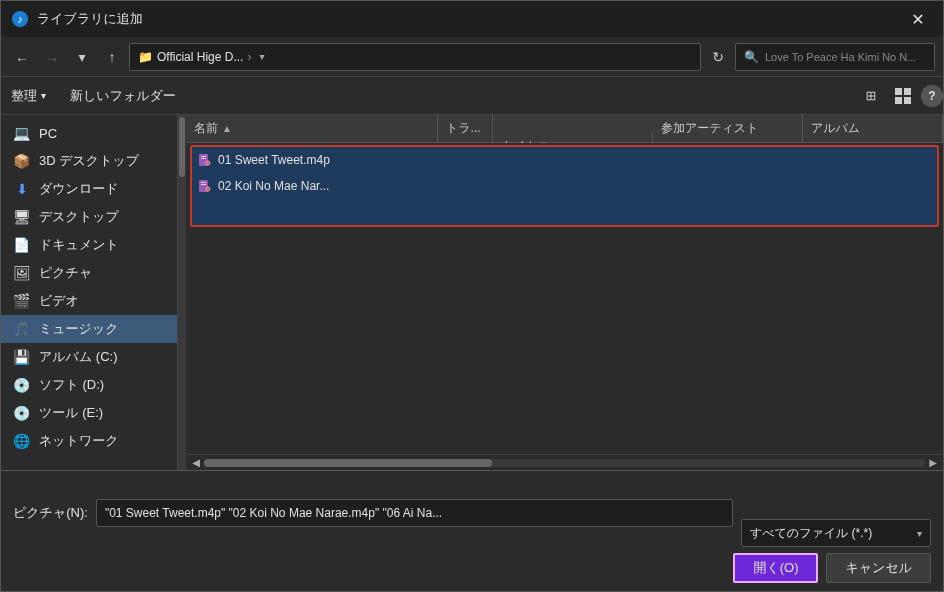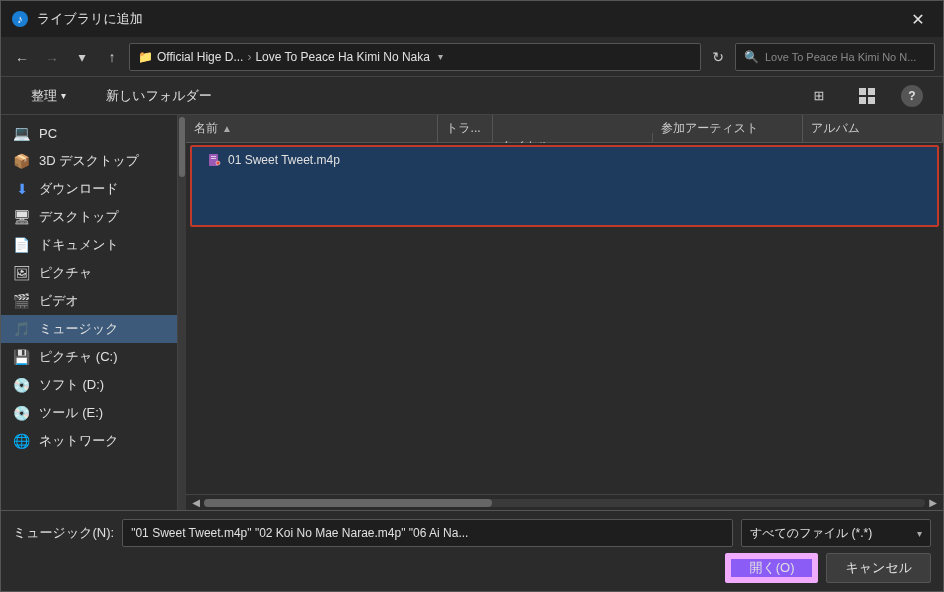--- a/index.html
+++ b/index.html
@@ -125,23 +125,23 @@
       gap: 6px;
       color: #888;
       font-size: 12px;
     }
 
     
     .toolbar {
       display: flex;
       align-items: center;
       background: #2b2b2b;
-      padding: 4px 20px;
+      padding: 4px 0;
       height: 38px;
-      gap: 20px;
+      gap: 4px;
       flex-shrink: 0;
       border-bottom: 1px solid #444;
     }
     .toolbar-btn {
       padding: 4px 10px;
       color: #e0e0e0;
       cursor: pointer;
       border-radius: 3px;
       font-size: 13px;
       display: flex;
@@ -261,21 +261,21 @@
       display: flex;
       align-items: center;
       height: 26px;
       cursor: pointer;
       border: 1px solid transparent;
     }
 
     .file-cell {
       display: flex;
       align-items: center;
-      padding: 0 16px;
+      padding: 0 6px;
       height: 100%;
       font-size: 12px;
       color: #e0e0e0;
       overflow: hidden;
       white-space: nowrap;
       text-overflow: ellipsis;
     }
     .file-cell.name { flex: 1; min-width: 180px; gap: 6px; }
     .file-cell.track { width: 55px; }
     .file-cell.title { width: 160px; }
@@ -352,22 +352,22 @@
       padding: 0 18px;
       font-size: 13px;
       cursor: pointer;
       border-radius: 2px;
       border: 1px solid #555;
       background: #3d3d3d;
       color: #e0e0e0;
       white-space: nowrap;
     }
     .action-btn.primary {
-      border: 6px solid #f0abfc;
-      background: #8b5cf6;
+      border: 2px solid #f0abfc;
+      background: #6d28d9;
     }
   </style>
 </head>
 <body>
 
 <div class="dialog">
 
   <div class="title-bar">
     <span class="title-bar-icon">
       <svg width="18" height="18" viewBox="0 0 18 18">
@@ -382,21 +382,20 @@
   <div class="nav-bar">
     <div class="nav-btn">←</div>
     <div class="nav-btn disabled">→</div>
     <div class="nav-btn">▾</div>
     <div class="nav-btn">↑</div>
 
     <div class="breadcrumb-bar">
       <span>📁</span>
       <span class="breadcrumb-item">Official Hige D...</span>
       <span class="breadcrumb-sep">›</span>
-      <span class="breadcrumb-item">Love To Peace Ha Kimi No Naka</span>
       <span class="breadcrumb-chevron">▾</span>
     </div>
 
     <div class="nav-refresh">↻</div>
 
     <div class="search-box">
       <span>🔍</span>
       <span style="font-size:11px;color:#888;">Love To Peace Ha Kimi No N...</span>
     </div>
   </div>
@@ -453,21 +452,21 @@
         <div class="sidebar-item">
           <span class="sidebar-icon">🎬</span>
           <span class="sidebar-label">ビデオ</span>
         </div>
         <div class="sidebar-item active">
           <span class="sidebar-icon">🎵</span>
           <span class="sidebar-label">ミュージック</span>
         </div>
         <div class="sidebar-item">
           <span class="sidebar-icon">💾</span>
-          <span class="sidebar-label">ピクチャ (C:)</span>
+          <span class="sidebar-label">アルバム (C:)</span>
         </div>
         <div class="sidebar-item">
           <span class="sidebar-icon">💿</span>
           <span class="sidebar-label">ソフト (D:)</span>
         </div>
         <div class="sidebar-item">
           <span class="sidebar-icon">💿</span>
           <span class="sidebar-label">ツール (E:)</span>
         </div>
         <div class="sidebar-item">
@@ -514,20 +513,29 @@
                 <circle cx="10" cy="10" r="2" fill="#e74c3c" stroke="white" stroke-width="0.5"></circle>
               </svg>
               <span>01 Sweet Tweet.m4p</span>
             </div>
             <div class="file-cell track"></div>
             <div class="file-cell title"></div>
             <div class="file-cell artist"></div>
             <div class="file-cell album"></div>
           </div>
           <div class="file-item" style="border:none; background:#1e3a5c;">
+            <div class="file-cell name">
+              <svg width="14" height="14" viewBox="0 0 14 14">
+                <rect x="1" y="1" width="9" height="12" rx="1" fill="#9b59b6"></rect>
+                <rect x="3" y="3" width="5" height="1" fill="white" opacity="0.7"></rect>
+                <rect x="3" y="5" width="5" height="1" fill="white" opacity="0.7"></rect>
+                <circle cx="10" cy="10" r="2" fill="#e74c3c" stroke="white" stroke-width="0.5"></circle>
+              </svg>
+              <span>02 Koi No Mae Nar...</span>
+            </div>
             <div class="file-cell track"></div>
             <div class="file-cell title"></div>
             <div class="file-cell artist"></div>
             <div class="file-cell album"></div>
           </div>
           <div class="file-item" style="border:none; background:#1e3a5c;">
             <div class="file-cell track"></div>
             <div class="file-cell title"></div>
             <div class="file-cell artist"></div>
             <div class="file-cell album"></div>
@@ -541,23 +549,23 @@
           <div class="h-scroll-thumb"></div>
         </div>
         <div class="scroll-arrow">▶</div>
       </div>
     </div>
   </div>
 
   <div style="background:#2b2b2b; border-top:1px solid #555; padding:8px 12px; display:flex; flex-direction:column; gap:6px; flex-shrink:0;">
 
     <div style="display:flex; align-items:center; gap:8px;">
-      <span style="white-space:nowrap; font-size:13px; color:#e0e0e0;">ミュージック(N):</span>
+      <span style="white-space:nowrap; font-size:13px; color:#e0e0e0;">ピクチャ(N):</span>
       <input type="text" class="filename-input" style="flex: 1 1 0%;" value="&quot;01 Sweet Tweet.m4p&quot; &quot;02 Koi No Mae Narae.m4p&quot; &quot;06 Ai Na...">
-      <div class="filetype-dropdown" style="width:190px;">
+      <div class="filetype-dropdown" style="width:190px;margin-top:40px;">
         <span>すべてのファイル (*.*)</span>
         <span class="filetype-dropdown-arrow">▾</span>
       </div>
     </div>
 
     <div style="display:flex; justify-content:flex-end; gap:8px; align-items:center;">
       <button class="action-btn primary">開く(O)</button>
       <button class="action-btn">キャンセル</button>
     </div>
   </div>

